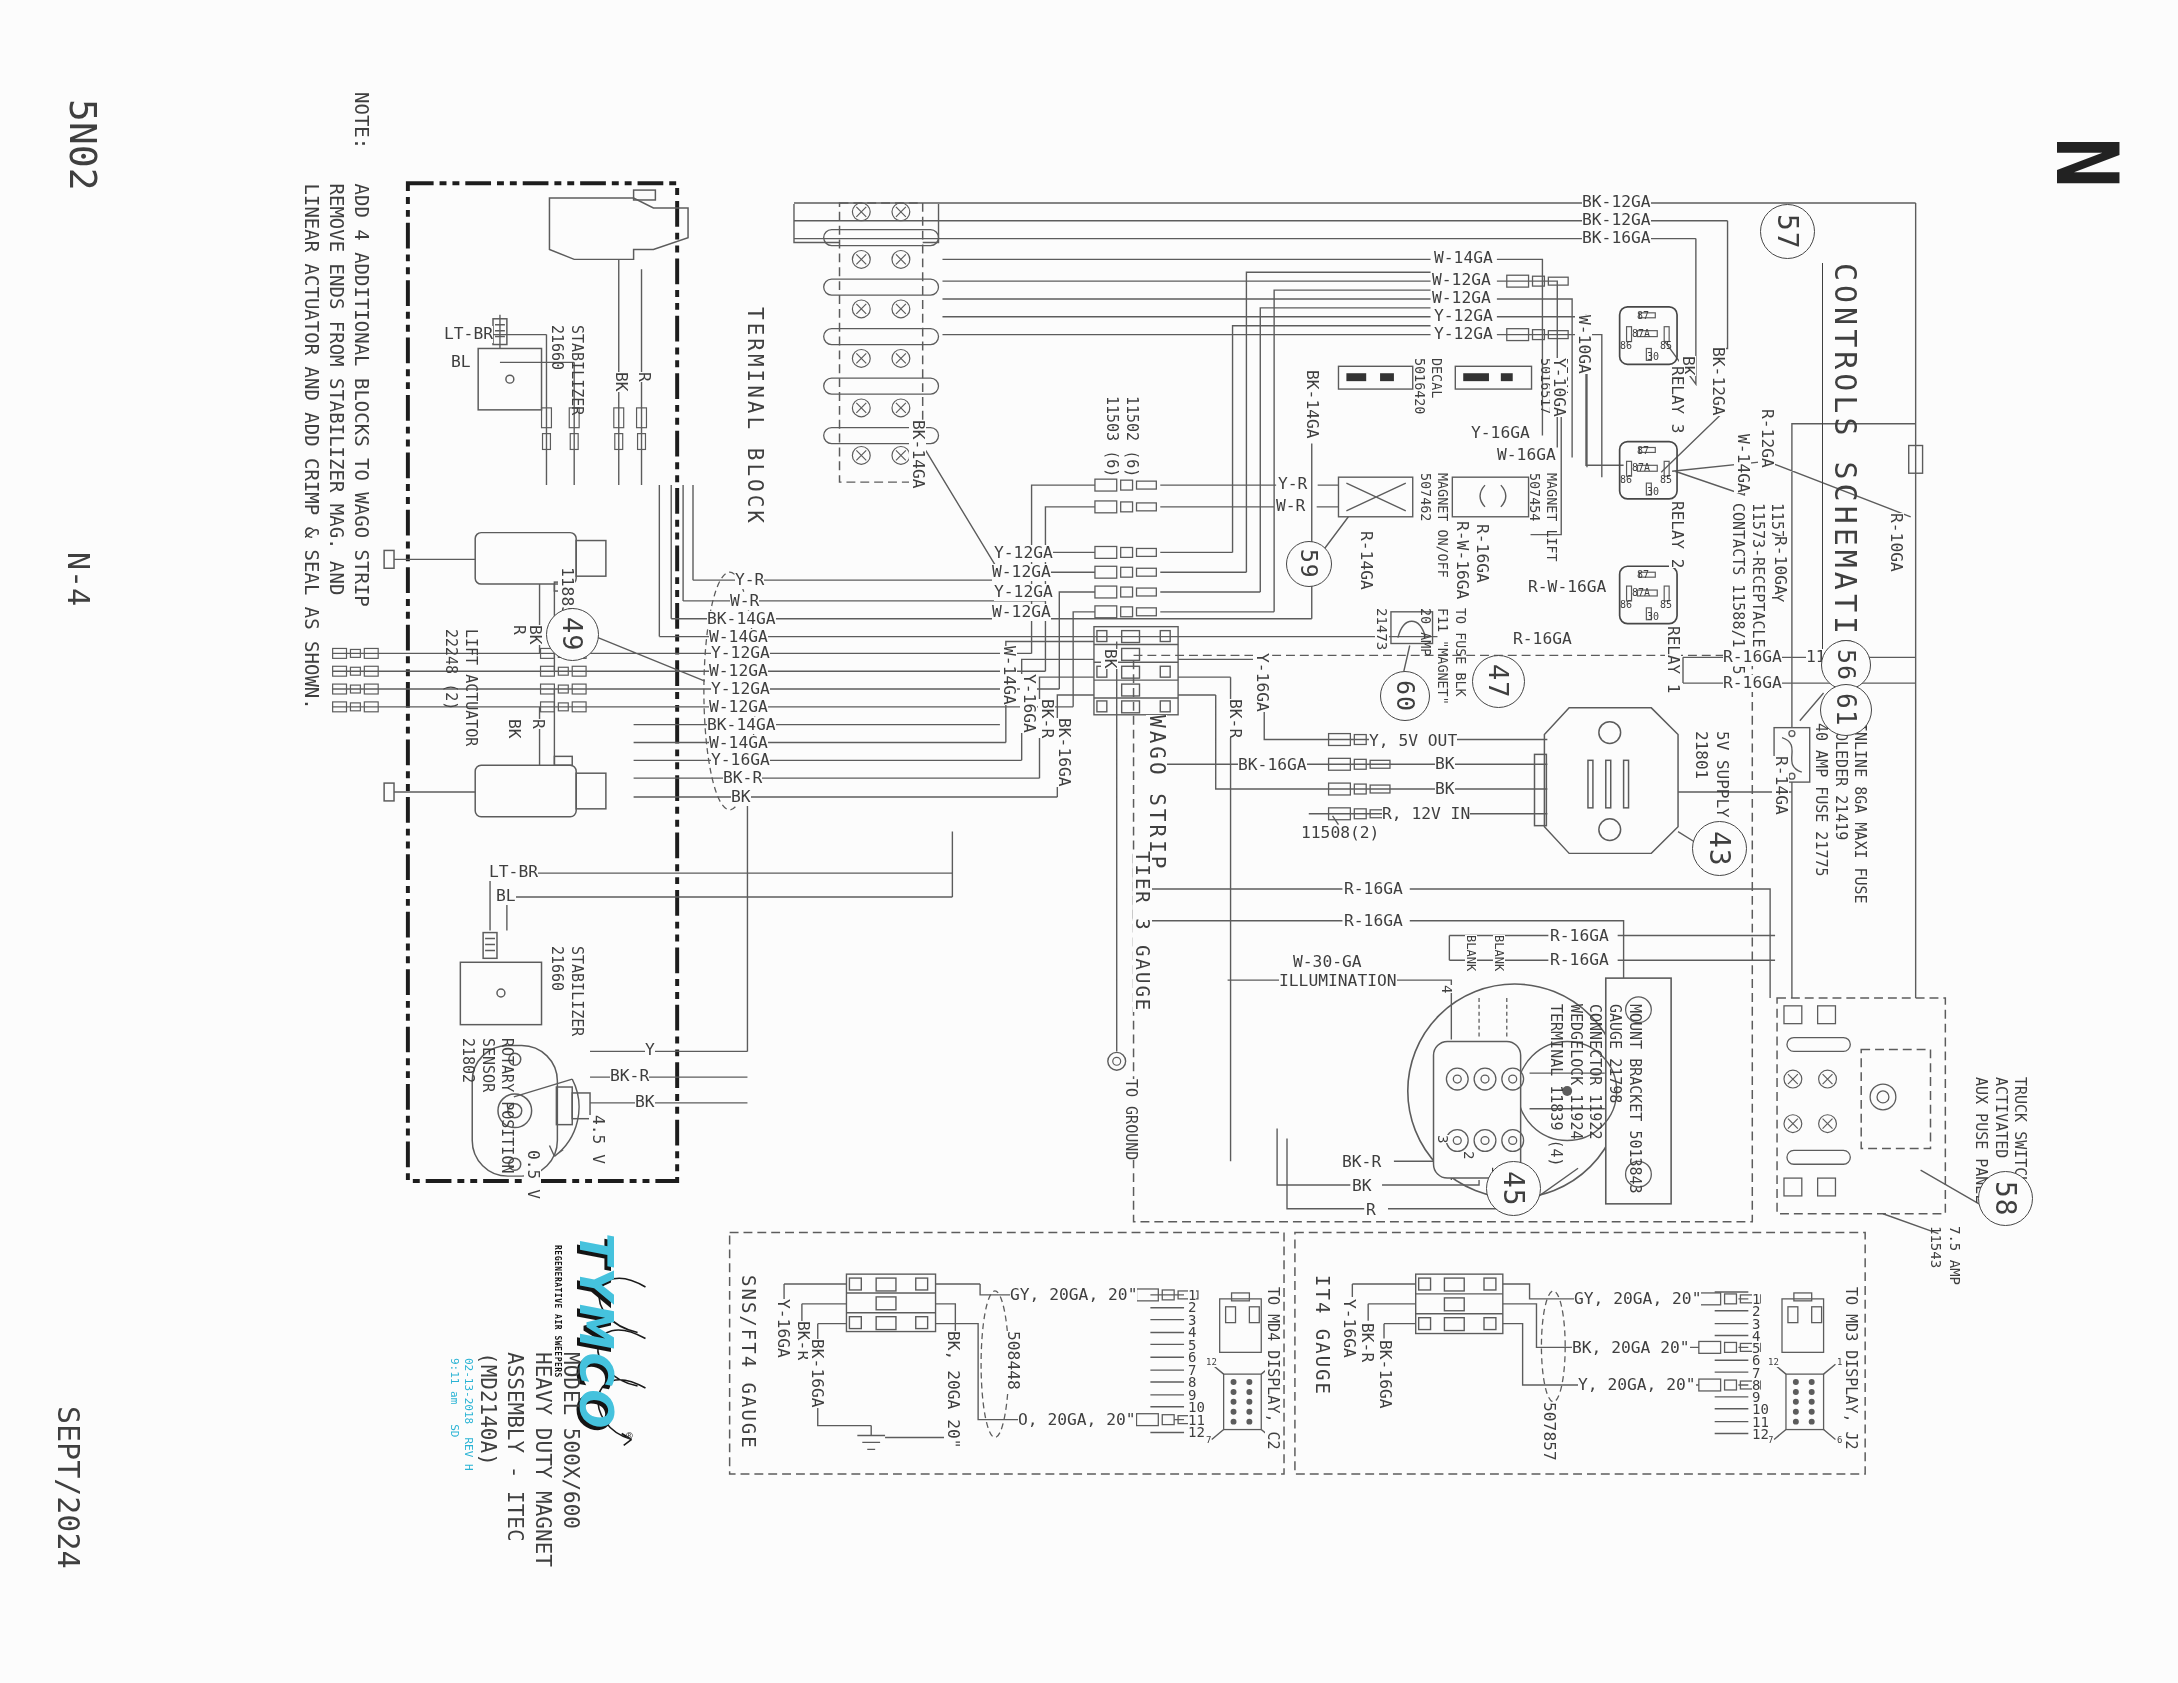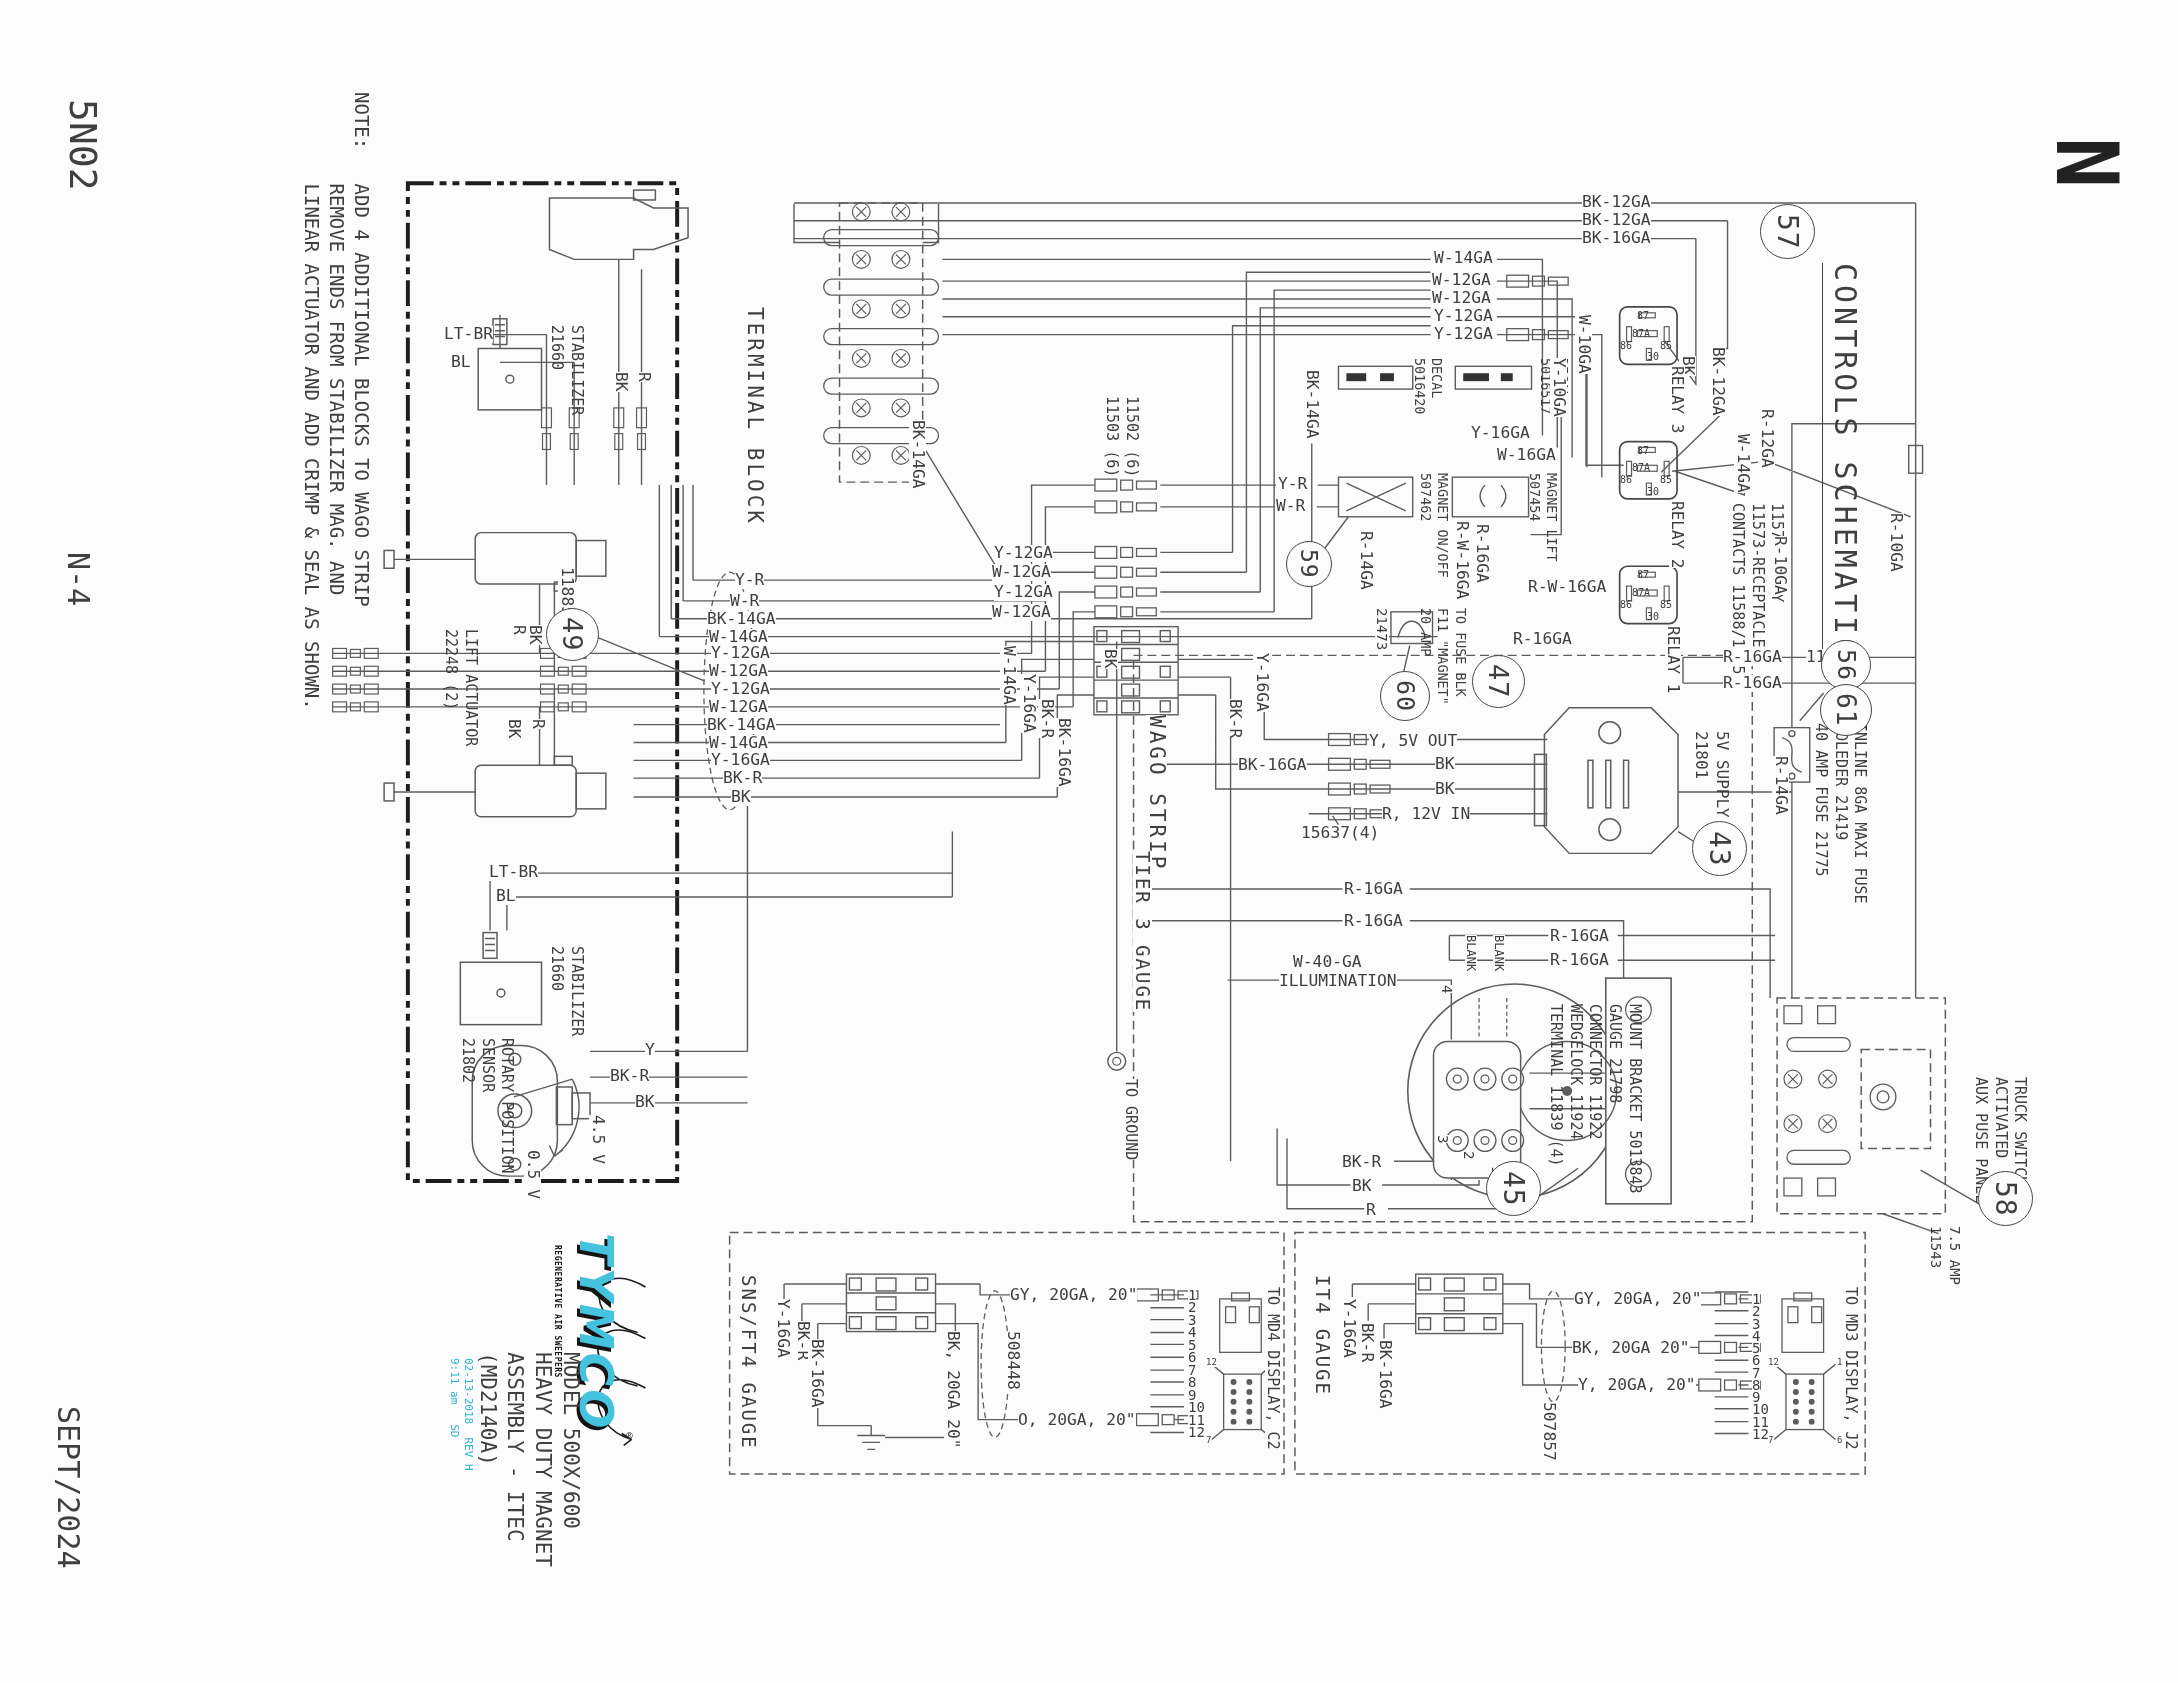--- a/index.html
+++ b/index.html
@@ -468,29 +468,29 @@
     <div class="lbl v" style="left: 1101px; top: 649px;">BK</div>
     <div class="lbl v" style="left: 1226px; top: 699px;">BK-R</div>
     <div class="lbl v" style="left: 1253px; top: 653px;">Y-16GA</div>
     <div class="lbl" style="left: 1238px; top: 757px;">BK-16GA</div>
     <div class="lbl v" style="left: 1133px; top: 851px; font-size: 19px; letter-spacing: 2px;">TIER 3 GAUGE</div>
     <div class="lbl v" style="left: 1123px; top: 1079px; font-size: 15px;">TO GROUND</div>
     <div class="lbl" style="left: 1369px; top: 733px;">Y, 5V OUT</div>
     <div class="lbl" style="left: 1435px; top: 756px;">BK</div>
     <div class="lbl" style="left: 1435px; top: 781px;">BK</div>
     <div class="lbl" style="left: 1382px; top: 806px;">R, 12V IN</div>
-    <div class="lbl" style="left: 1301px; top: 825px;">15637(4)</div>
+    <div class="lbl" style="left: 1301px; top: 825px;">11508(2)</div>
     <div class="lbl" style="left: 1344px; top: 881px;">R-16GA</div>
     <div class="lbl" style="left: 1344px; top: 913px;">R-16GA</div>
     <div class="lbl" style="left: 1550px; top: 928px;">R-16GA</div>
     <div class="lbl" style="left: 1550px; top: 952px;">R-16GA</div>
     <div class="lbl" style="left: 1723px; top: 649px;">R-16GA</div>
     <div class="lbl" style="left: 1806px; top: 649px;">11504</div>
     <div class="lbl" style="left: 1723px; top: 675px;">R-16GA</div>
-    <div class="lbl" style="left: 1293px; top: 954px;">W-40-GA</div>
+    <div class="lbl" style="left: 1293px; top: 954px;">W-30-GA</div>
     <div class="lbl" style="left: 1279px; top: 973px;">ILLUMINATION</div>
     <div class="lbl v" style="left: 1465px; top: 935px; font-size: 12px;">BLANK</div>
     <div class="lbl v" style="left: 1493px; top: 935px; font-size: 12px;">BLANK</div>
     <div class="lbl v" style="left: 1440px; top: 985px; font-size: 14px;">4</div>
     <div class="lbl v" style="left: 1436px; top: 1135px; font-size: 14px;">3</div>
     <div class="lbl v" style="left: 1462px; top: 1151px; font-size: 14px;">2</div>
     <div class="lbl v" style="left: 1490px; top: 1166px; font-size: 14px;">1</div>
     <div class="lbl" style="left: 1342px; top: 1154px;">BK-R</div>
     <div class="lbl" style="left: 1352px; top: 1178px;">BK</div>
     <div class="lbl" style="left: 1366px; top: 1202px;">R</div>

